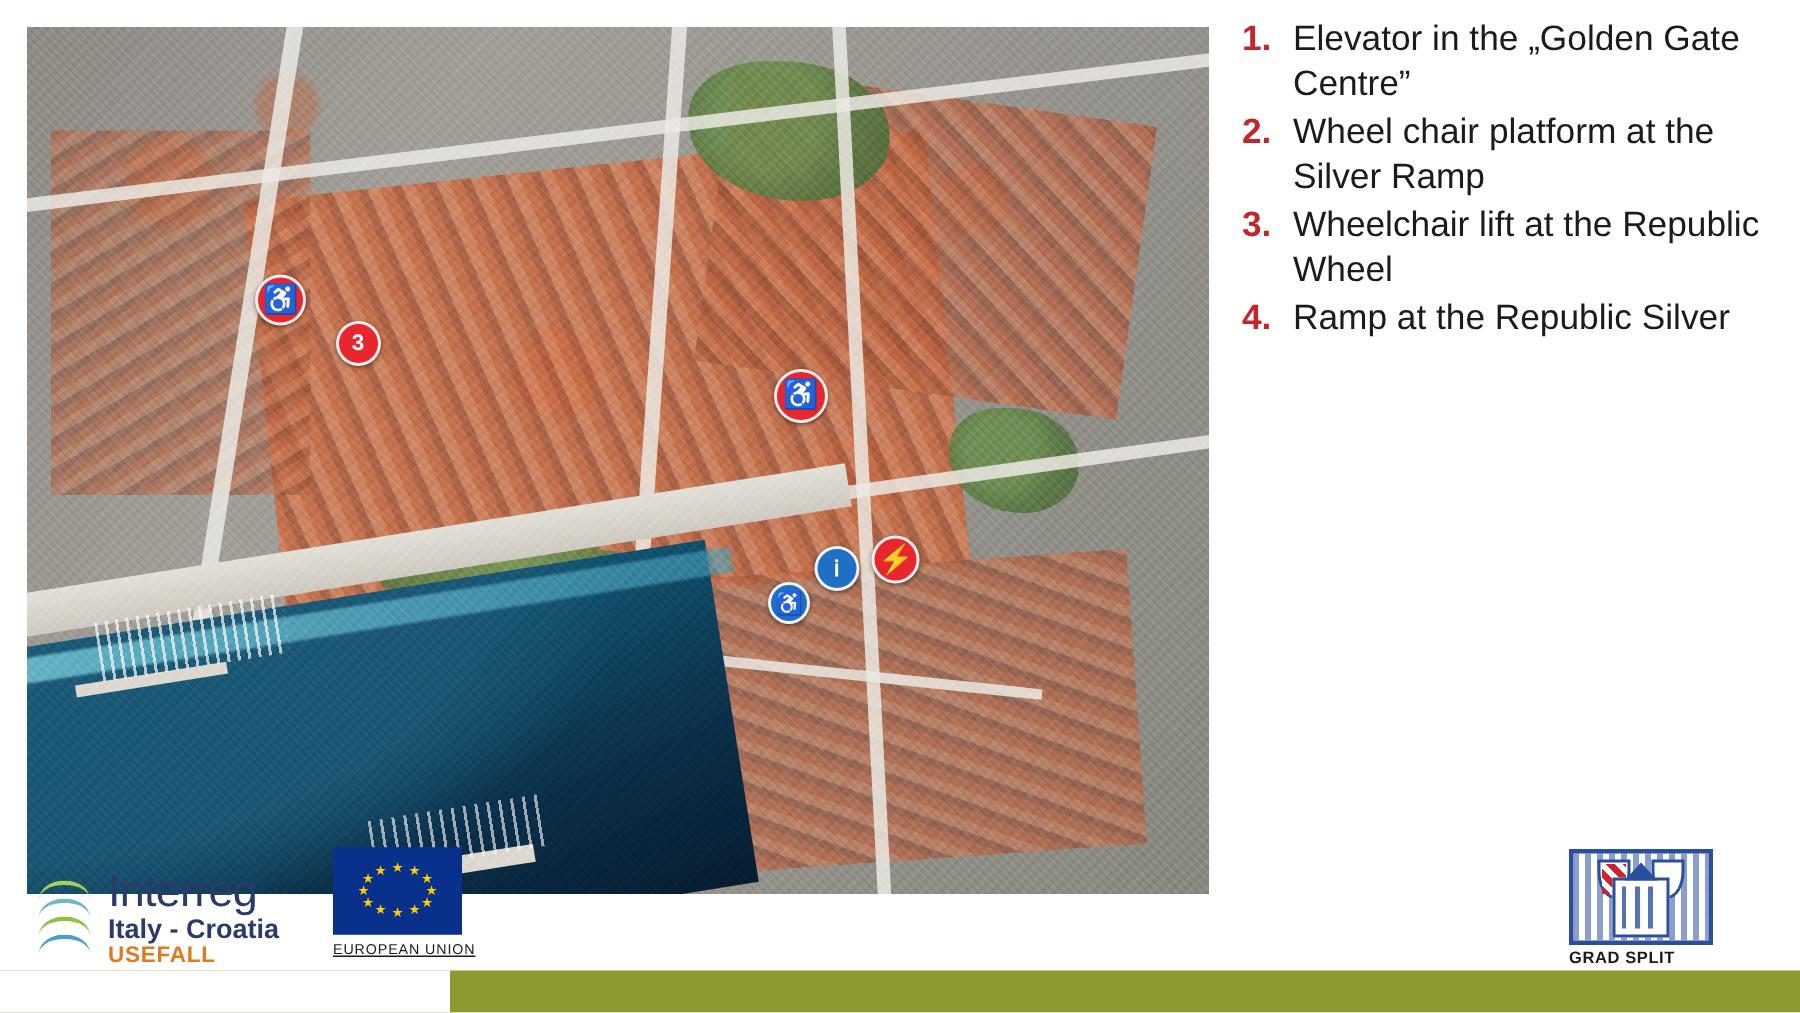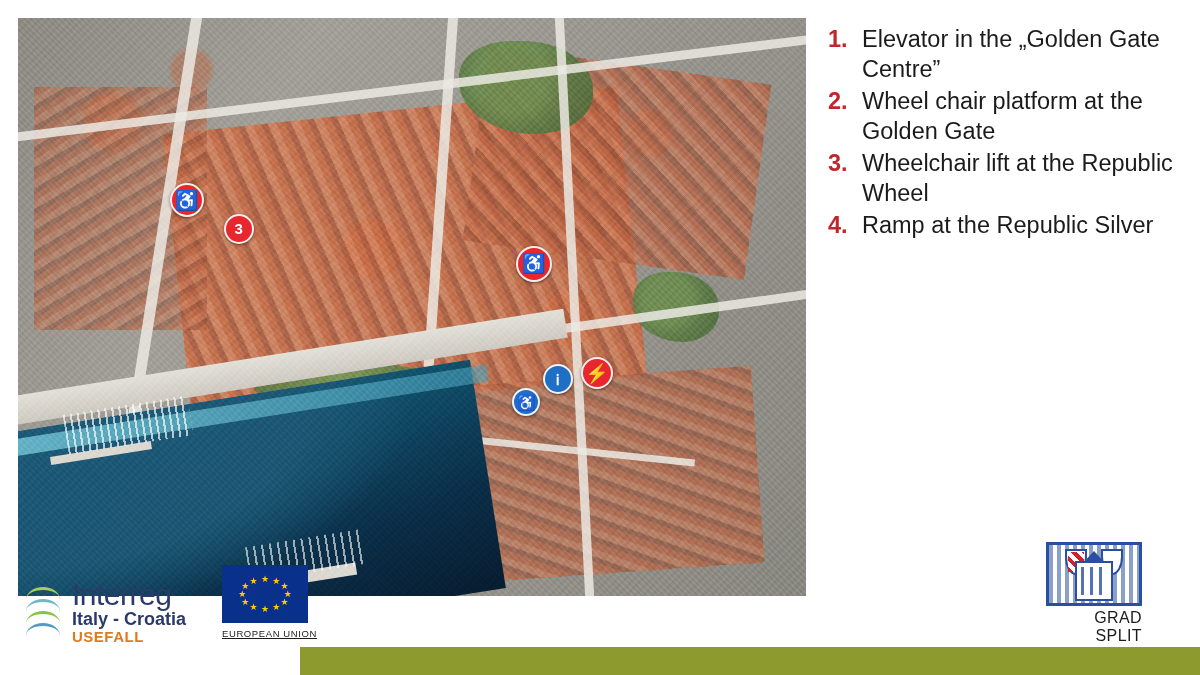--- a/index.html
+++ b/index.html
@@ -167,21 +167,21 @@
     transform: translate(-50%,-50%);
   }
   .marker.red  { background: #e8262d; }
   .marker.blue { background: #1f6fc4; }
   .marker .glyph { font-size: 19px; }
   .marker.small .glyph { font-size: 15px; }
 
   
   .content {
     position: absolute;
-    left: 822px; top: 24px;
+    left: 822px; top: 10px;
     width: 360px;
   }
   ol.numlist {
     list-style: none;
     margin: 0; padding: 0;
     counter-reset: item;
   }
   ol.numlist li {
     position: relative;
     padding-left: 40px;
@@ -321,24 +321,25 @@
   }
   .tower::after {
     content: "";
     position: absolute; inset: 4px;
     background:
       repeating-linear-gradient(90deg, #2b4fa0 0 3px, #fff 3px 9px);
     opacity: .8;
   }
   .crest-cap {
     margin-top: 3px;
-    text-align: right;
-    font-size: 16px;
+    text-align: left;
+    font-size: 11px;
     letter-spacing: .4px;
     color: #1b1b1b;
+    font-weight: bold;
   }
 </style>
 </head>
 <body>
 
 <div class="slide">
 
   <div class="map-wrap">
     <div class="map-base"></div>
     <div class="roofs"></div>
@@ -386,21 +387,21 @@
         </div>
         <div class="marker blue small" style="left: 64.5%; top: 66.5%; width: 28px; height: 28px;">
           <span class="glyph">♿</span>
         </div>
       </div>
   </div>
 
   <div class="content">
     <ol class="numlist" id="numlist">
         <li>Elevator in the „Golden Gate Centre”</li>
-        <li>Wheel chair platform at the Golden Gate</li>
+        <li>Wheel chair platform at the Silver Ramp</li>
         <li>Wheelchair  lift at the Republic Wheel</li>
         <li>Ramp at the Republic Silver</li>
       </ol>
 
   </div>
 
   <div class="bottom-bar">
     <div class="white-gap"></div>
   </div>
 

